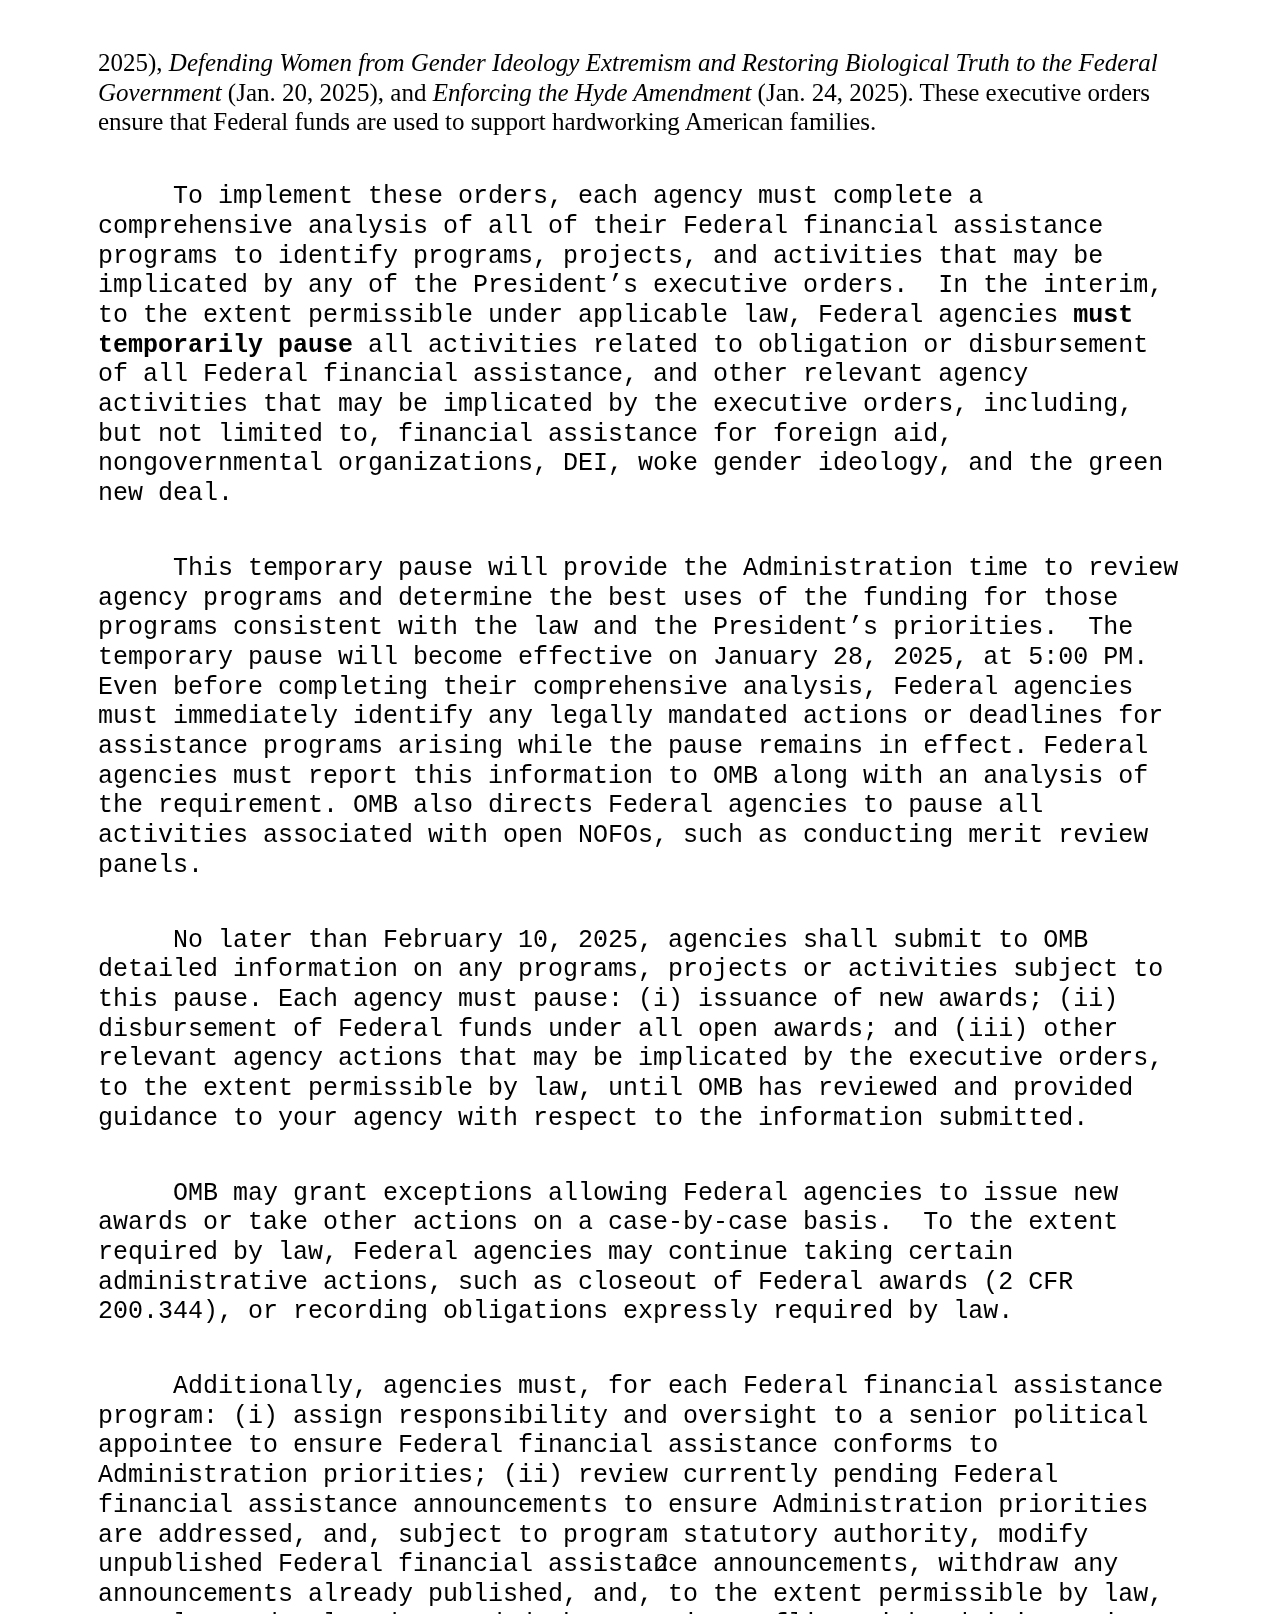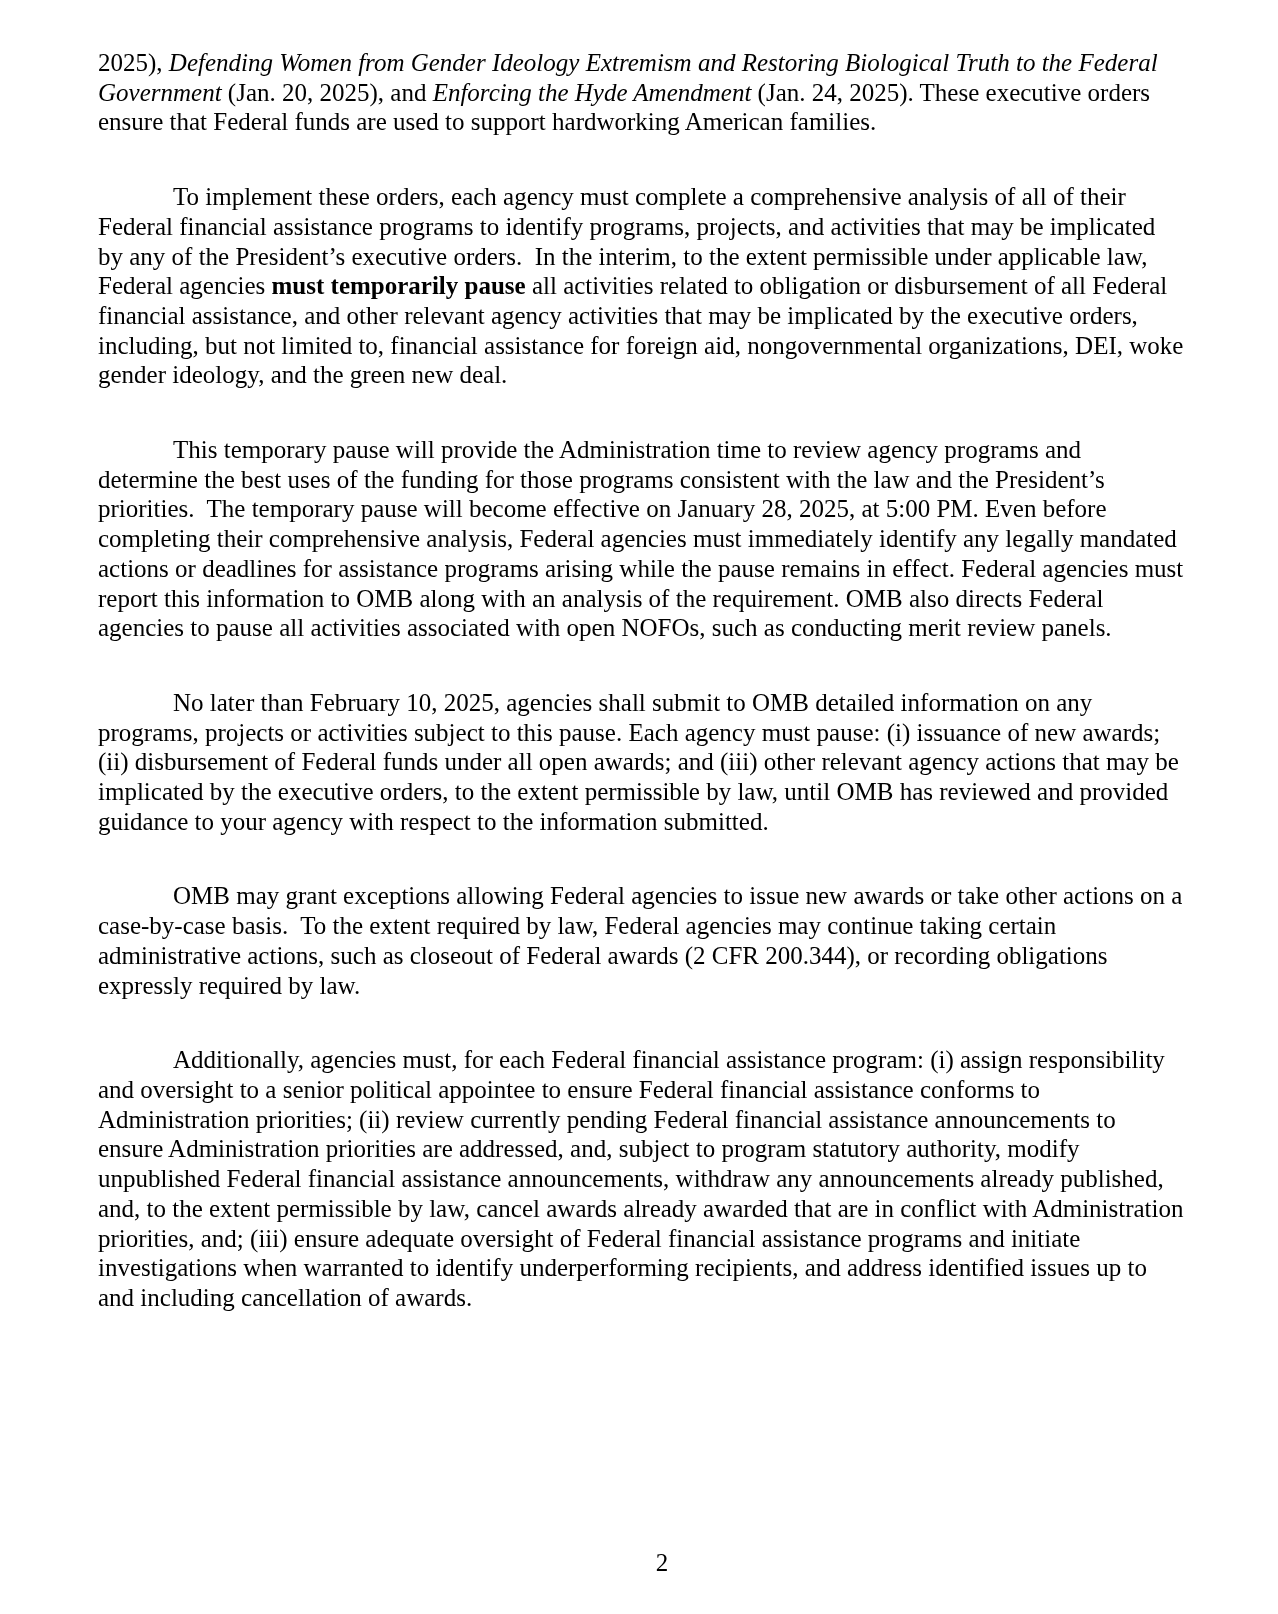--- a/index.html
+++ b/index.html
@@ -31,20 +31,21 @@
     text-align: left;
   }
   .para {
     margin: 0 0 45px 0;
   }
   .para:last-child {
     margin-bottom: 6px;
   }
   .para.indent {
     text-indent: 75px;
+    font-family: Liberation Mono, monospace;
   }
   .run.normal { font-style: normal; font-weight: normal; }
   .run.italic { font-style: italic; }
   .run.bold   { font-weight: bold; }
   .footer {
     position: absolute;
     left: 0;
     top: 1548px;
     width: 100%;
     text-align: center;

